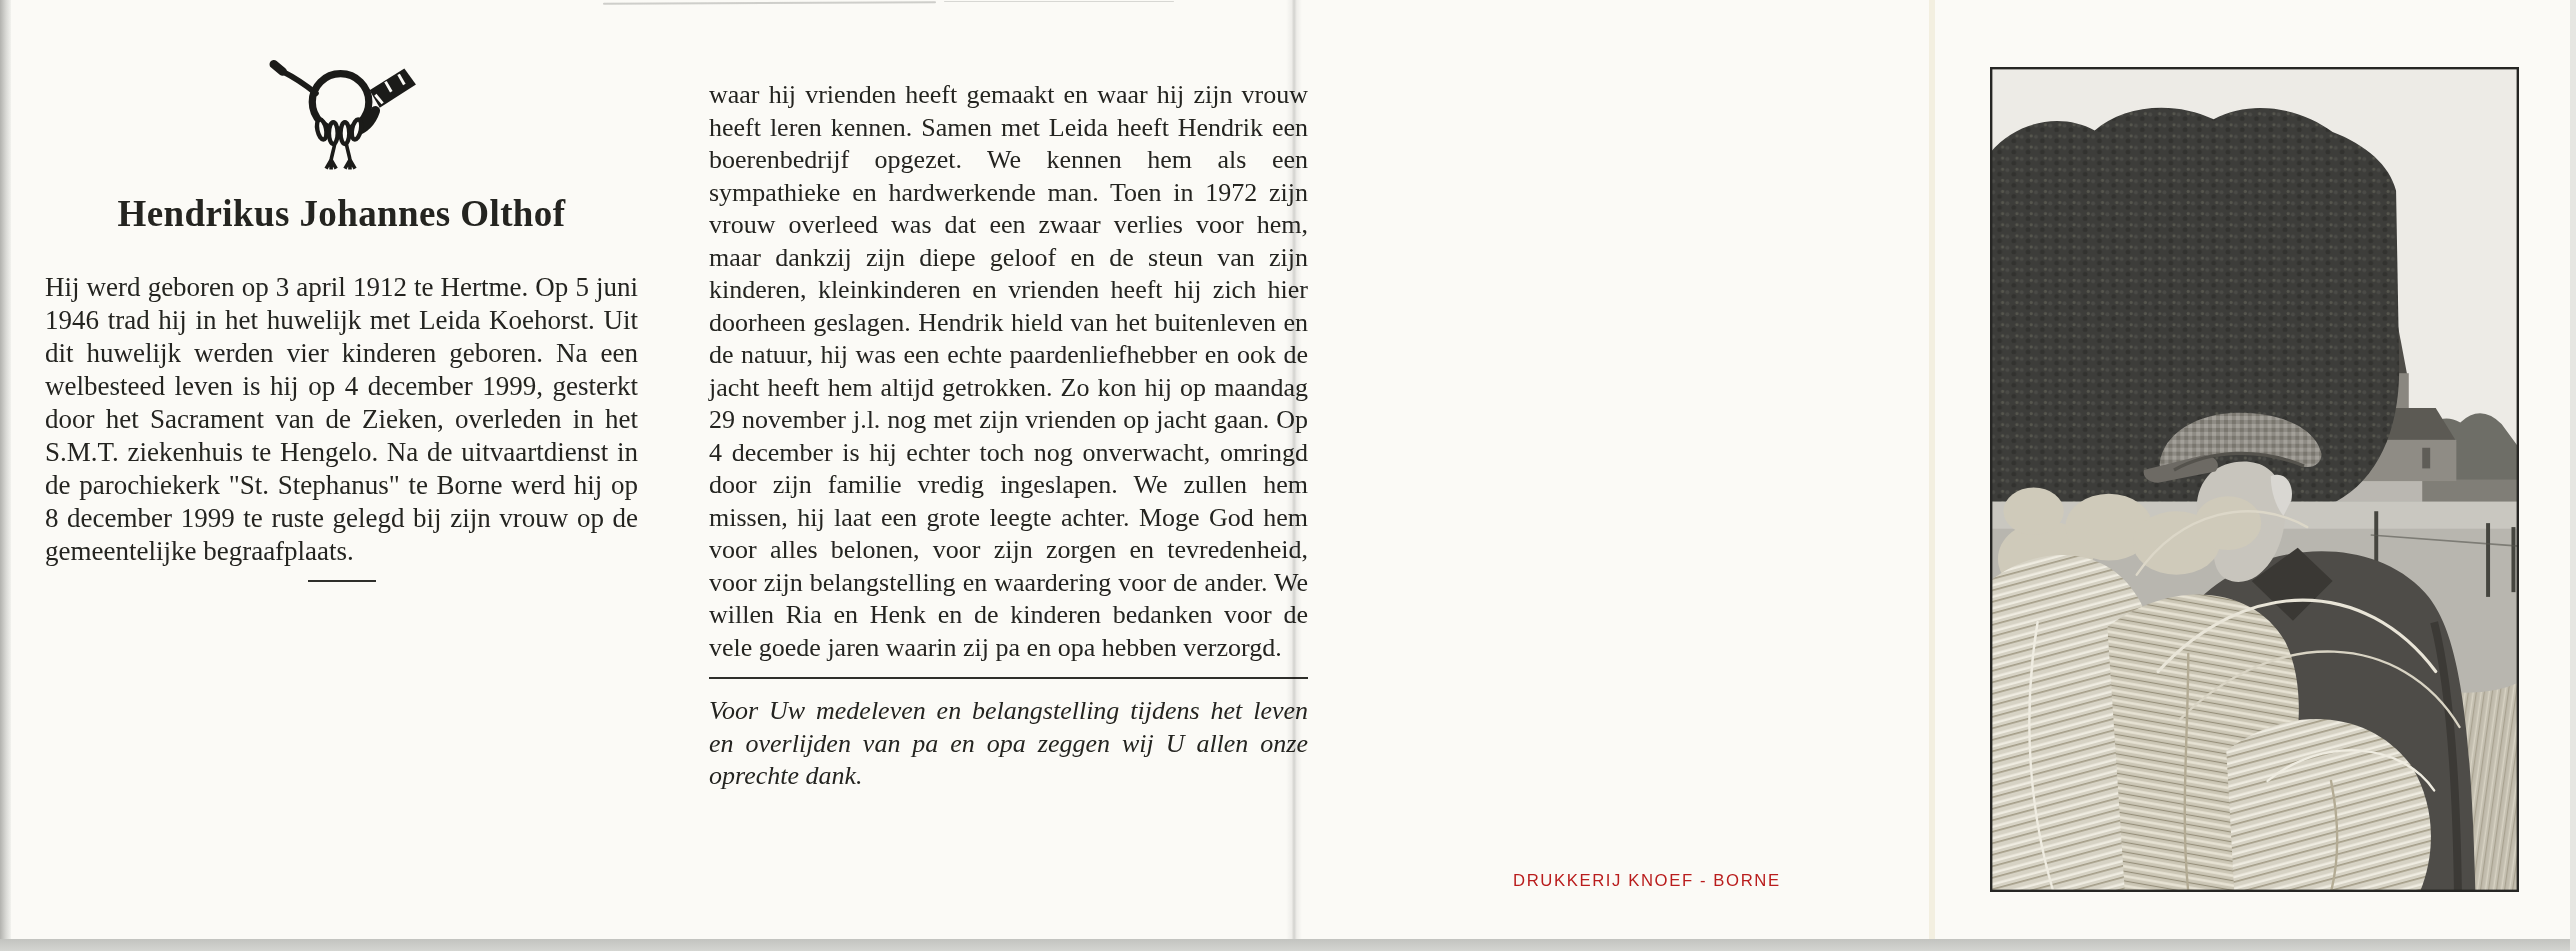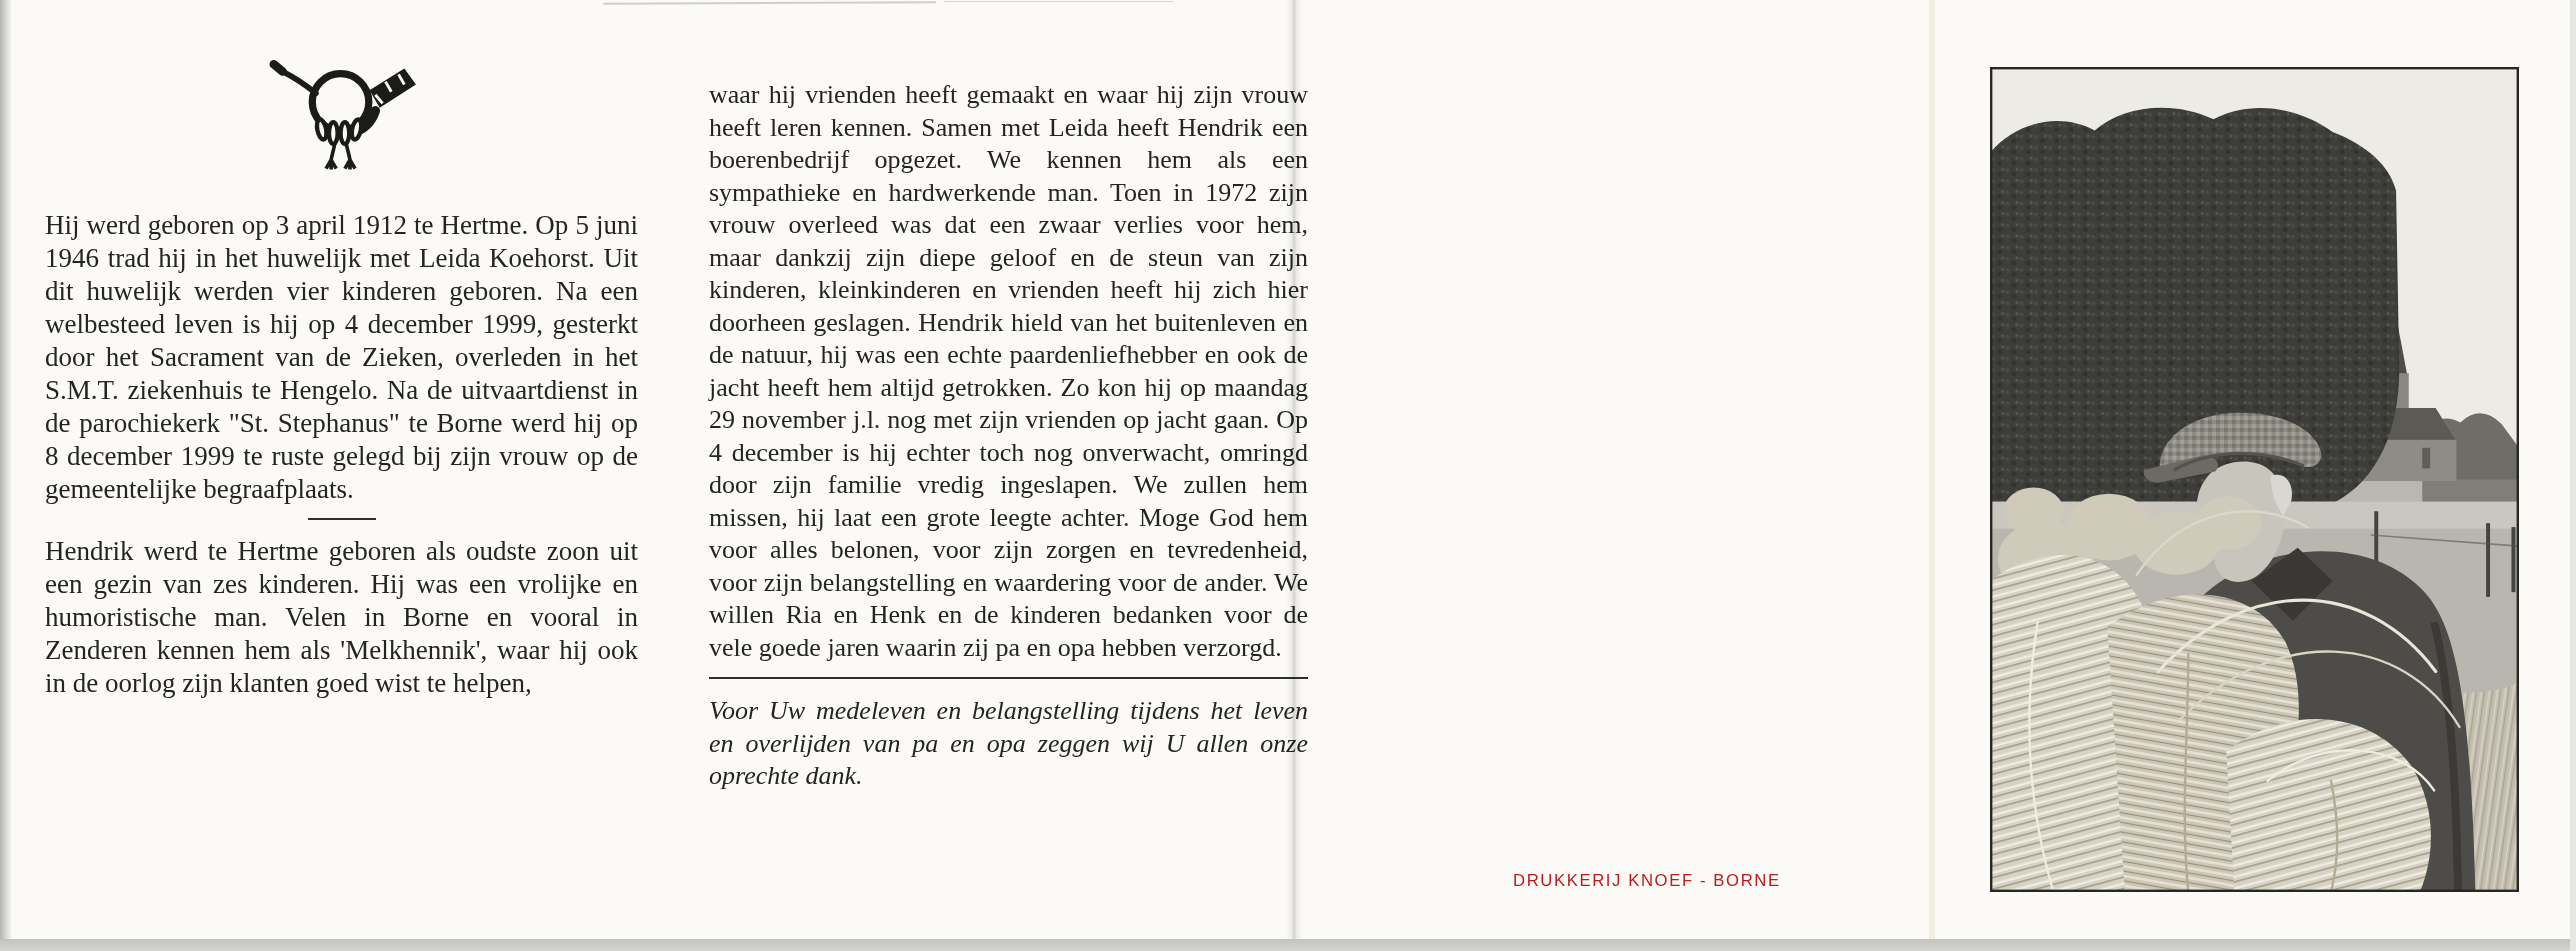--- a/index.html
+++ b/index.html
@@ -77,26 +77,26 @@
 
       <g stroke="#1b1b19" stroke-width="5" fill="none">
         <path d="M100,120 C98,130 96,136 95,142"></path>
         <path d="M116,120 C118,130 120,136 121,142"></path>
         <path d="M95,142 l-7,12 M95,142 l0,13 M95,142 l7,12"></path>
         <path d="M121,142 l-7,12 M121,142 l0,13 M121,142 l7,12"></path>
       </g>
     </svg>
 
 
+    <h1 class="name">Hendrikus Johannes Olthof</h1>
 
     <p class="body para1">Hij werd geboren op 3 april 1912 te Hertme. Op 5 juni 1946 trad hij in het huwelijk met Leida Koehorst. Uit dit huwelijk werden vier kinderen geboren. Na een welbesteed leven is hij op 4 december 1999, gesterkt door het Sacrament van de Zieken, overleden in het S.M.T. ziekenhuis te Hengelo. Na de uitvaartdienst in de parochiekerk "St. Stephanus" te Borne werd hij op 8 december 1999 te ruste gelegd bij zijn vrouw op de gemeentelijke begraafplaats.</p>
 
     <div class="divider-short"></div>
 
-    <p class="body">Hendrik werd te Hertme geboren als oudste zoon uit een gezin van zes kinderen. Hij was een vrolijke en humoristische man. Velen in Borne en vooral in Zenderen kennen hem als 'Melkhennik', waar hij ook in de oorlog zijn klanten goed wist te helpen,</p>
   </div>
 
   <div class="col col-b">
     <p class="body">waar hij vrienden heeft gemaakt en waar hij zijn vrouw heeft leren kennen. Samen met Leida heeft Hendrik een boerenbedrijf opgezet. We kennen hem als een sympathieke en hardwerkende man. Toen in 1972 zijn vrouw overleed was dat een zwaar verlies voor hem, maar dankzij zijn diepe geloof en de steun van zijn kinderen, kleinkinderen en vrienden heeft hij zich hier doorheen geslagen. Hendrik hield van het buitenleven en de natuur, hij was een echte paardenliefhebber en ook de jacht heeft hem altijd getrokken. Zo kon hij op maandag 29 november j.l. nog met zijn vrienden op jacht gaan. Op 4 december is hij echter toch nog onverwacht, omringd door zijn familie vredig ingeslapen. We zullen hem missen, hij laat een grote leegte achter. Moge God hem voor alles belonen, voor zijn zorgen en tevredenheid, voor zijn belangstelling en waardering voor de ander. We willen Ria en Henk en de kinderen bedanken voor de vele goede jaren waarin zij pa en opa hebben verzorgd.</p>
 
     <div class="rule-full"></div>
 
     <p class="body thanks">Voor Uw medeleven en belangstelling tijdens het leven en overlijden van pa en opa zeggen wij U allen onze oprechte dank.</p>
   </div>
 

